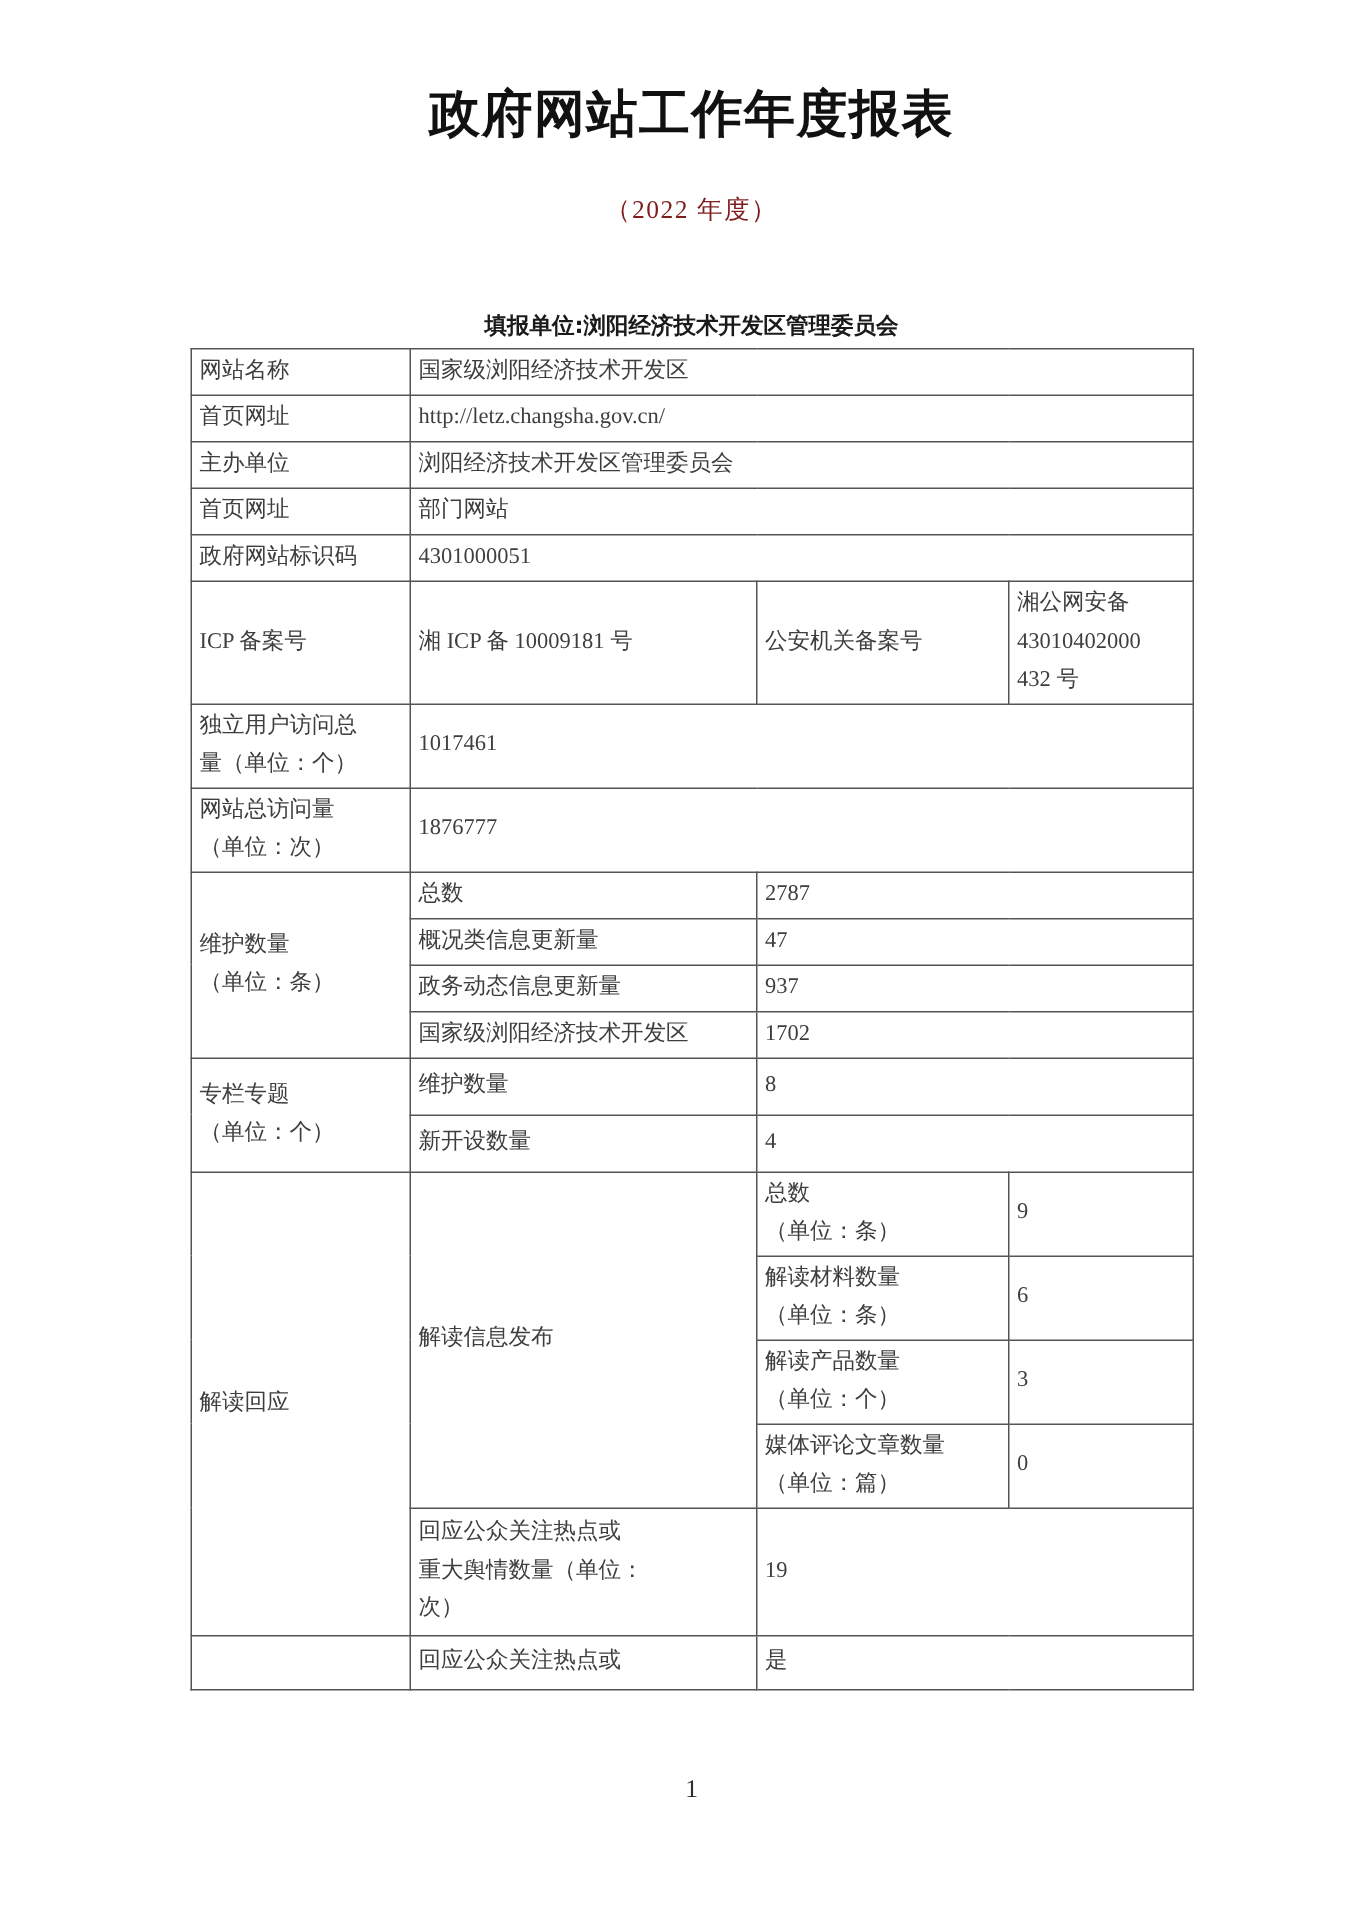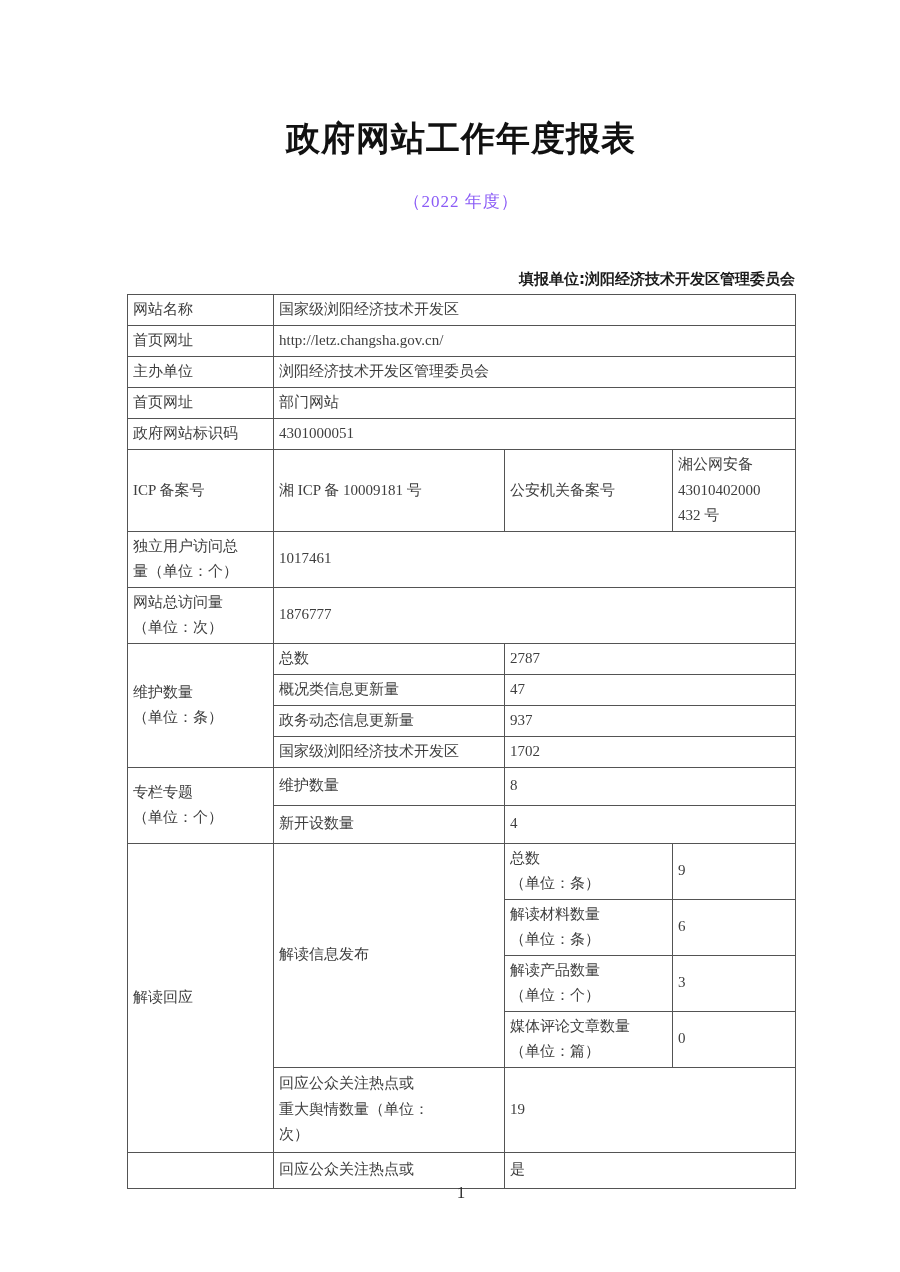--- a/index.html
+++ b/index.html
@@ -16,43 +16,43 @@
     overflow: hidden;
   }
   .content {
     position: absolute;
     left: 127px;
     top: 0;
     width: 668px;
   }
   .doc-title {
     margin: 0;
-    padding-top: 116px;
+    padding-top: 54px;
     text-align: center;
     font-family: "DejaVu Sans", "Liberation Sans", sans-serif;
     font-weight: bold;
     font-size: 34px;
     letter-spacing: 1px;
     color: #111111;
     line-height: 1.3;
   }
   .doc-subtitle {
     margin-top: 30px;
     text-align: center;
     font-size: 17px;
-    color: #8b5cf6;
+    color: #7f1d1d;
     letter-spacing: 1px;
   }
   .reporting-unit {
     margin-top: 57px;
     font-family: "DejaVu Sans", "Liberation Sans", sans-serif;
     font-weight: bold;
     font-size: 15px;
     color: #1a1a1a;
-    text-align: right;
+    text-align: center;
   }
   table.report {
     margin-top: 5px;
     width: 668px;
     border-collapse: collapse;
     table-layout: fixed;
     font-size: 15px;
   }
   table.report td {
     border: 1px solid #545454;

